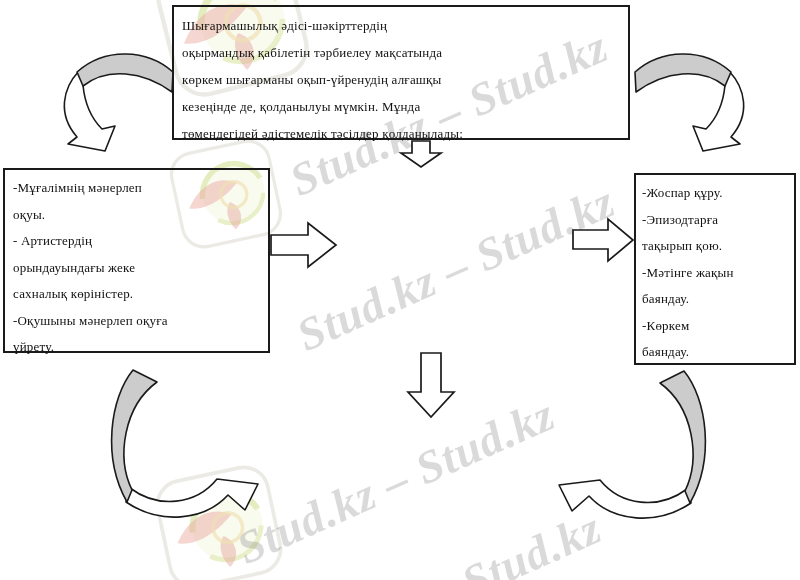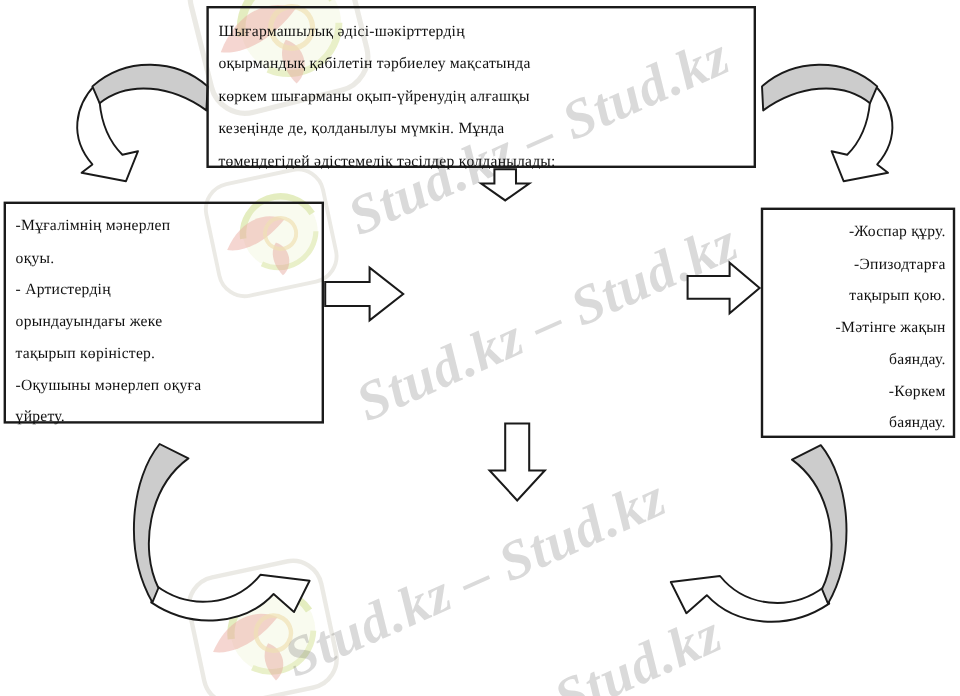--- a/index.html
+++ b/index.html
@@ -48,21 +48,21 @@
   .box{
     position:absolute;z-index:2;box-sizing:border-box;
     border:2px solid var(--box-border);background:transparent;
     color:var(--text);
     font-size:13px;line-height:26.5px;letter-spacing:.2px;
     white-space:pre-line;padding:5px 8px;
   }
   .box-top{left:172px;top:5px;width:458px;height:135px;line-height:27px;}
   .box-left{left:3px;top:168px;width:267px;height:185px;}
   .box-center{left:337px;top:168px;width:236px;height:185px;}
-  .box-right{left:634px;top:173px;width:162px;height:192px;padding:5px 6px;text-align:right;}
+  .box-right{left:634px;top:173px;width:162px;height:192px;padding:5px 6px;}
   .box-bottom{left:277px;top:419px;width:276px;height:156px;padding:4px 10px;line-height:26px;}
 </style>
 </head>
 <body>
 
 <div class="canvas">
 
   <svg width="0" height="0" style="position:absolute" aria-hidden="true">
     <defs>
       <symbol id="logo" viewBox="0 0 100 100">
@@ -123,21 +123,21 @@
 
   <div class="box box-top">Шығармашылық әдісі-шәкірттердің
 оқырмандық қабілетін тәрбиелеу мақсатында
 көркем шығарманы оқып-үйренудің алғашқы
 кезеңінде де, қолданылуы мүмкін. Мұнда
 төмендегідей әдістемелік тәсілдер қолданылады:</div>
   <div class="box box-left">-Мұғалімнің мәнерлеп
 оқуы.
 - Артистердің
 орындауындағы жеке
-тақырып көріністер.
+сахналық көріністер.
 -Оқушыны мәнерлеп оқуға
 үйрету.</div>
   <div class="box box-right">-Жоспар құру.
 -Эпизодтарға
 тақырып қою.
 -Мәтінге жақын
 баяндау.
 -Көркем
 баяндау.</div>
 

